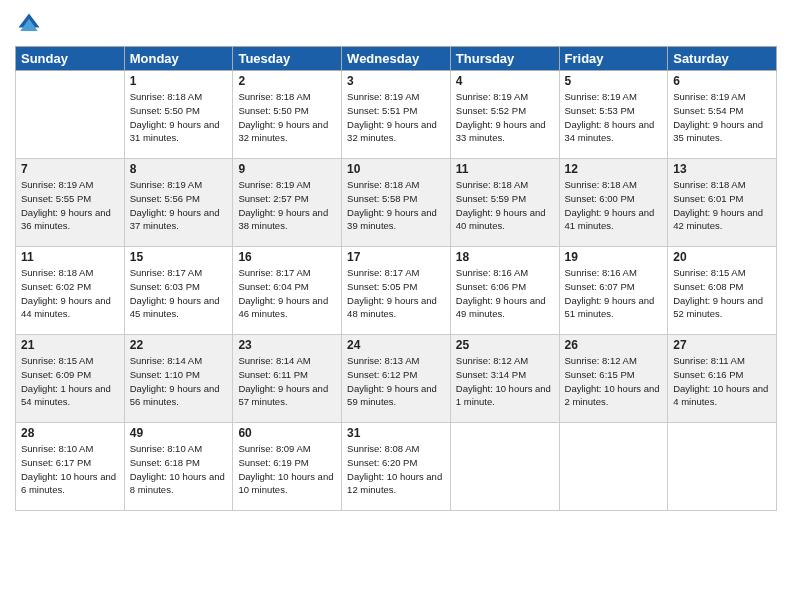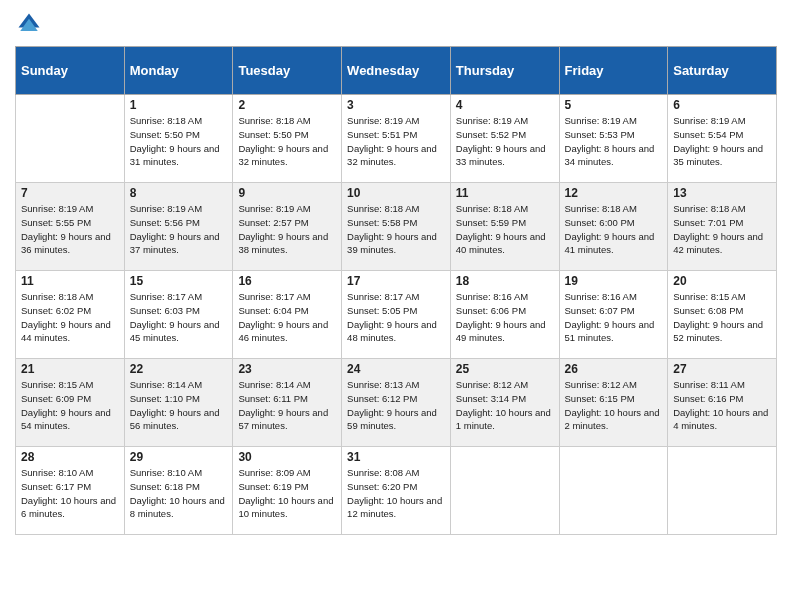--- a/index.html
+++ b/index.html
@@ -52,21 +52,21 @@
     }
     .calendar {
       width: 100%;
       border-collapse: collapse;
       table-layout: fixed;
     }
     .calendar th {
       background: #1a5fa8;
       color: #fff;
       text-align: left;
-      padding: 16px 5px;
+      padding: 4px 5px;
       font-size: 13px;
       font-weight: bold;
       border: 1px solid #aaa;
     }
     .calendar td {
       vertical-align: top;
       border: 1px solid #ccc;
       padding: 3px 5px;
       font-size: 9.5px;
       color: #222;
@@ -222,21 +222,21 @@
             <div class="day-info">
               <div>Sunrise: 8:18 AM</div>
               <div>Sunset: 6:00 PM</div>
               <div>Daylight: 9 hours and 41 minutes.</div>
             </div>
           </td>
           <td>
             <span class="day-number">13</span>
             <div class="day-info">
               <div>Sunrise: 8:18 AM</div>
-              <div>Sunset: 7:01 PM</div>
+              <div>Sunset: 6:01 PM</div>
               <div>Daylight: 9 hours and 42 minutes.</div>
             </div>
           </td>
         </tr>
         <tr class="row-white">
           <td>
             <span class="day-number">11</span>
             <div class="day-info">
               <div>Sunrise: 8:18 AM</div>
               <div>Sunset: 6:02 PM</div>
@@ -291,21 +291,21 @@
               <div>Daylight: 9 hours and 52 minutes.</div>
             </div>
           </td>
         </tr>
         <tr class="row-shaded">
           <td>
             <span class="day-number">21</span>
             <div class="day-info">
               <div>Sunrise: 8:15 AM</div>
               <div>Sunset: 6:09 PM</div>
-              <div>Daylight: 9 hours and 54 minutes.</div>
+              <div>Daylight: 1 hours and 54 minutes.</div>
             </div>
           </td>
           <td>
             <span class="day-number">22</span>
             <div class="day-info">
               <div>Sunrise: 8:14 AM</div>
               <div>Sunset: 1:10 PM</div>
               <div>Daylight: 9 hours and 56 minutes.</div>
             </div>
           </td>
@@ -353,29 +353,29 @@
         <tr class="row-white">
           <td>
             <span class="day-number">28</span>
             <div class="day-info">
               <div>Sunrise: 8:10 AM</div>
               <div>Sunset: 6:17 PM</div>
               <div>Daylight: 10 hours and 6 minutes.</div>
             </div>
           </td>
           <td>
-            <span class="day-number">29</span>
+            <span class="day-number">49</span>
             <div class="day-info">
               <div>Sunrise: 8:10 AM</div>
               <div>Sunset: 6:18 PM</div>
               <div>Daylight: 10 hours and 8 minutes.</div>
             </div>
           </td>
           <td>
-            <span class="day-number">30</span>
+            <span class="day-number">60</span>
             <div class="day-info">
               <div>Sunrise: 8:09 AM</div>
               <div>Sunset: 6:19 PM</div>
               <div>Daylight: 10 hours and 10 minutes.</div>
             </div>
           </td>
           <td>
             <span class="day-number">31</span>
             <div class="day-info">
               <div>Sunrise: 8:08 AM</div>

